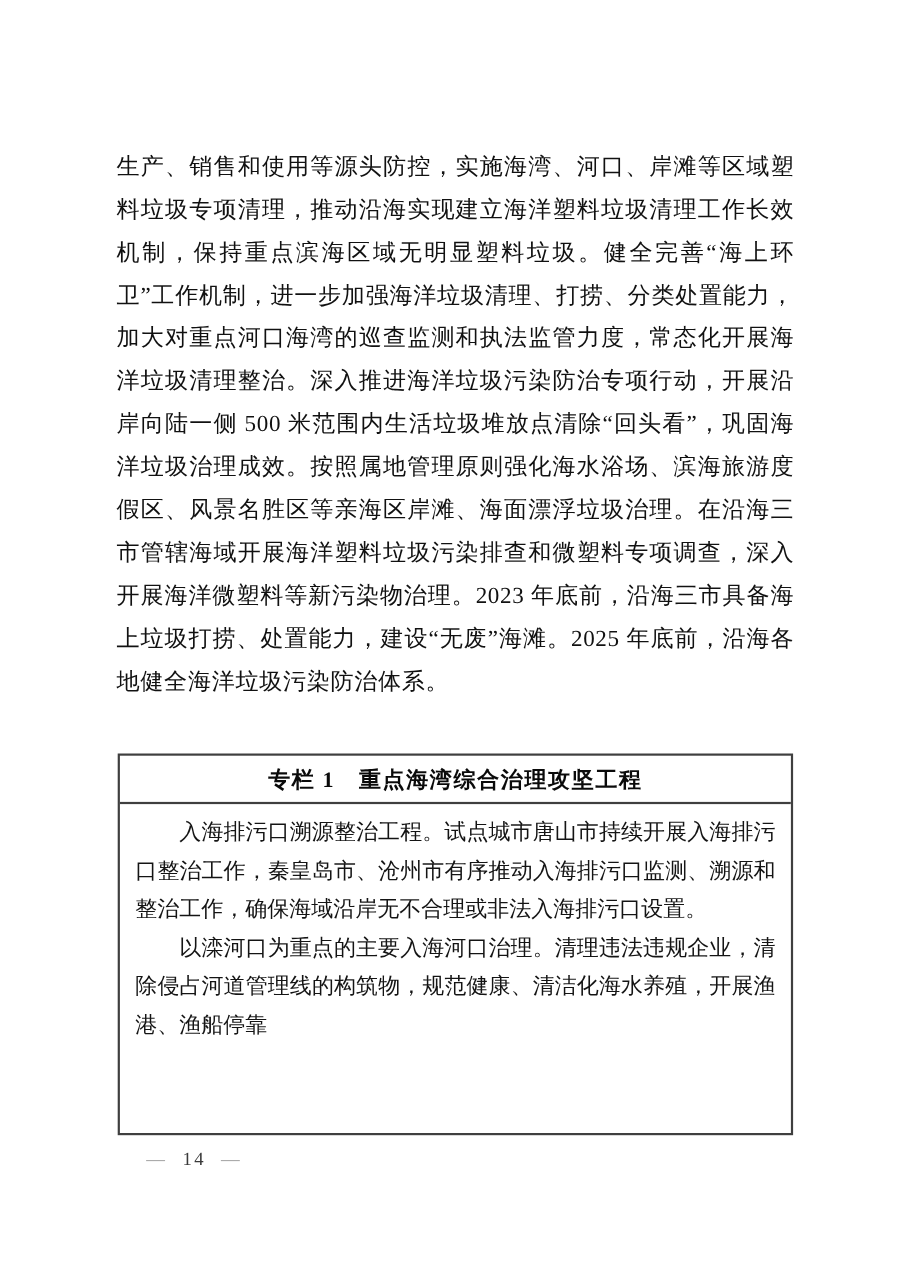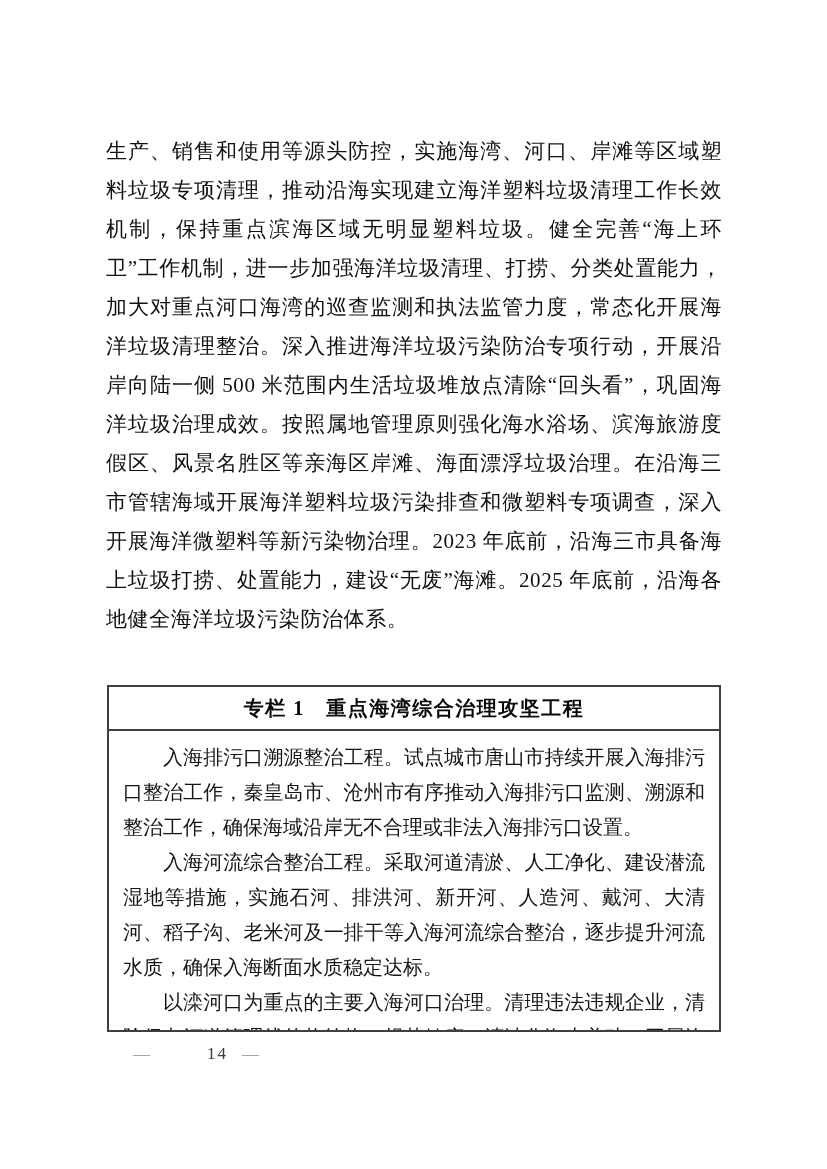--- a/index.html
+++ b/index.html
@@ -73,35 +73,33 @@
     color: #333333;
     display: flex;
     gap: 14px;
     align-items: center;
   }
   .footer .dash {
     color: #9a9a9a;
   }
   .footer .num {
     color: #3a3a3a;
-    margin-left: 41px;
   }
 </style>
 </head>
 <body>
 
 <div class="page">
 
   <div class="main-text">生产、销售和使用等源头防控，实施海湾、河口、岸滩等区域塑料垃圾专项清理，推动沿海实现建立海洋塑料垃圾清理工作长效机制，保持重点滨海区域无明显塑料垃圾。健全完善“海上环卫”工作机制，进一步加强海洋垃圾清理、打捞、分类处置能力，加大对重点河口海湾的巡查监测和执法监管力度，常态化开展海洋垃圾清理整治。深入推进海洋垃圾污染防治专项行动，开展沿岸向陆一侧 500 米范围内生活垃圾堆放点清除“回头看”，巩固海洋垃圾治理成效。按照属地管理原则强化海水浴场、滨海旅游度假区、风景名胜区等亲海区岸滩、海面漂浮垃圾治理。在沿海三市管辖海域开展海洋塑料垃圾污染排查和微塑料专项调查，深入开展海洋微塑料等新污染物治理。2023 年底前，沿海三市具备海上垃圾打捞、处置能力，建设“无废”海滩。2025 年底前，沿海各地健全海洋垃圾污染防治体系。</div>
 
   <div class="callout">
     <div class="callout-title-row">专栏 1　重点海湾综合治理攻坚工程</div>
     <div class="callout-body">
       <p>入海排污口溯源整治工程。试点城市唐山市持续开展入海排污口整治工作，秦皇岛市、沧州市有序推动入海排污口监测、溯源和整治工作，确保海域沿岸无不合理或非法入海排污口设置。</p>
-      <p>入海河流综合整治工程。采取河道清淤、人工净化、建设潜流湿地等措施，实施石河、排洪河、新开河、人造河、戴河、大清河、稻子沟、老米河及一排干等入海河流综合整治，逐步提升河流水质，确保入海断面水质稳定达标。</p>
       <p>以滦河口为重点的主要入海河口治理。清理违法违规企业，清除侵占河道管理线的构筑物，规范健康、清洁化海水养殖，开展渔港、渔船停靠</p>
     </div>
   </div>
 
   <div class="footer">
     <span class="dash">—</span>
     <span class="num">14</span>
     <span class="dash">—</span>
   </div>
 

